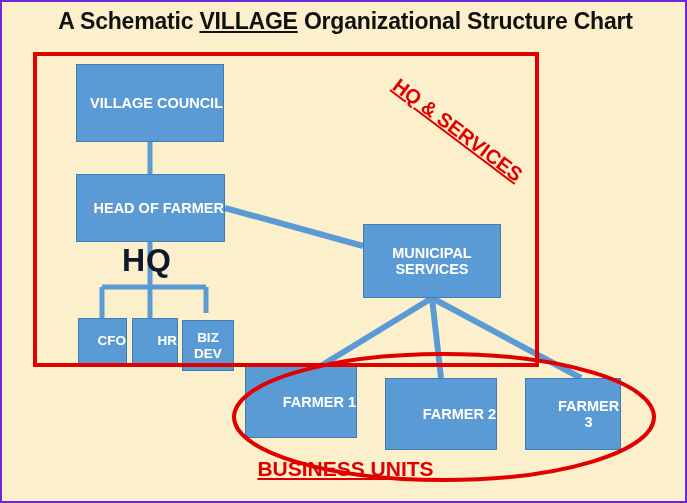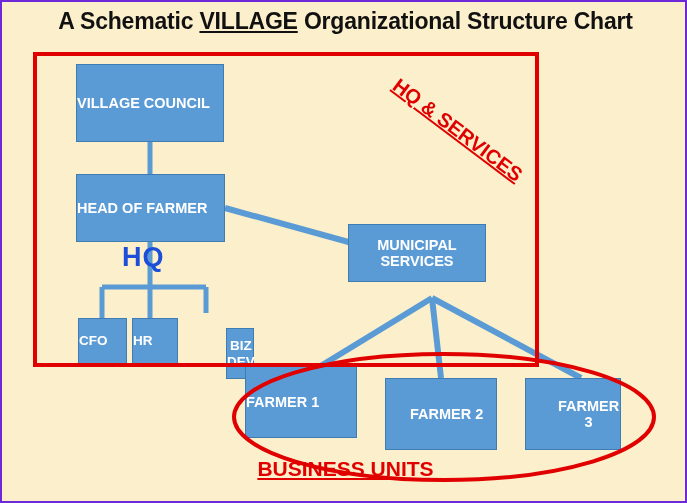--- a/index.html
+++ b/index.html
@@ -40,46 +40,46 @@
   }
 
   .node {
     position: absolute;
     background: #5B9BD5;
     border: 1px solid #3E7CB1;
     color: #FFFFFF;
     font-weight: bold;
     display: flex;
     align-items: center;
-    justify-content: flex-start;
+    justify-content: flex-end;
     text-align: center;
     line-height: 1.12;
     box-sizing: border-box;
     z-index: 5;
   }
   .node-lg { font-size: 14.5px; }
   .node-sm { font-size: 13.5px; }
 
   #node-village-council { left: 74px;  top: 62px;  width: 148px; height: 78px; }
   #node-head-of-village { left: 74px;  top: 172px; width: 149px; height: 68px; }
-  #node-municipal       { left: 346px; top: 222px; width: 138px; height: 58px; }
+  #node-municipal       { left: 361px; top: 222px; width: 138px; height: 74px; }
   #node-cfo             { left: 76px;  top: 316px; width: 49px;  height: 46px; }
   #node-hr              { left: 130px; top: 316px; width: 46px;  height: 46px; }
-  #node-bizdev          { left: 180px; top: 326px; width: 28px;  height: 51px; margin-left: 44px; }
+  #node-bizdev          { left: 180px; top: 318px; width: 52px;  height: 51px; }
   #node-farmer-1        { left: 243px; top: 364px; width: 112px; height: 72px; }
   #node-farmer-2        { left: 383px; top: 376px; width: 112px; height: 72px; padding-left: 24px; }
   #node-farmer-3        { left: 523px; top: 376px; width: 96px; height: 72px; padding-left: 31px; }
 
   #label-hq {
     position: absolute;
     left: 120px;
     top: 240px;
-    font-size: 27px;
+    font-size: 32px;
     font-weight: bold;
-    color: #1d4ed8;
+    color: #0f172a;
     letter-spacing: 1px;
     z-index: 6;
   }
 
   #label-hq-services {
     position: absolute;
     left: 400px;
     top: 72px;
     font-size: 20px;
     font-weight: bold;

